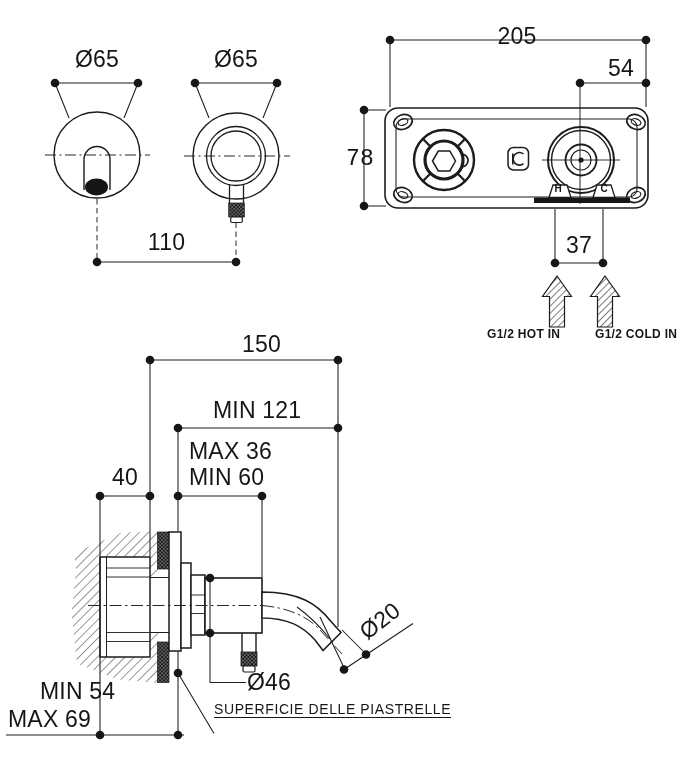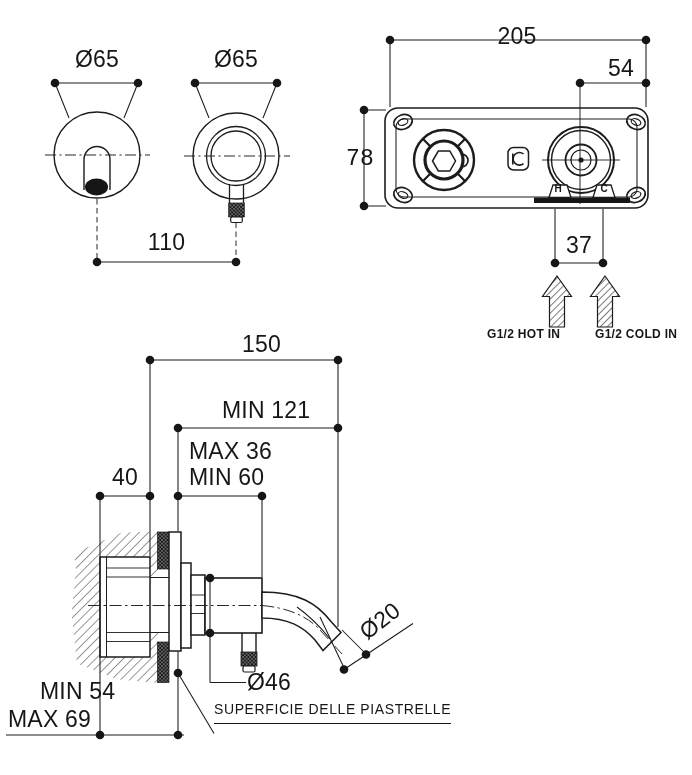--- a/index.html
+++ b/index.html
@@ -5,21 +5,21 @@
   html,body{margin:0;padding:0;background:#fff;}
   .stage{position:relative;width:692px;height:775px;background:#fff;overflow:hidden;
          font-family:"Liberation Sans","DejaVu Sans",sans-serif;color:#161616;}
   .stage svg{position:absolute;left:0;top:0;}
   .lbl{position:absolute;color:#161616;white-space:nowrap;line-height:1.08;}
   .dim{font-size:23px;font-weight:400;letter-spacing:0.2px;}
   .ctr{text-align:center;}
   .small{font-size:12px;font-weight:700;letter-spacing:0.3px;}
   .mark{font-size:10px;font-weight:700;text-align:center;width:14px;}
   .note{font-size:14px;font-weight:400;letter-spacing:0.6px;border-bottom:1.6px solid #161616;
-        padding-bottom:6px;display:inline-block;text-align:center;}
+        padding-bottom:0;display:inline-block;text-align:center;}
   .rot{transform:translate(-50%,-50%) rotate(-38deg);transform-origin:center center;}
 </style>
 </head>
 <body>
 
 <div class="stage">
 
 <svg width="692" height="775" viewBox="0 0 692 775">
   <defs>
     <pattern id="wallHatch" patternUnits="userSpaceOnUse" width="6.5" height="6.5" patternTransform="rotate(-45)">
@@ -233,21 +233,21 @@
 <div class="lbl dim ctr" style="left:481px;top:24px;width:72px;">205</div>
 <div class="lbl dim ctr" style="left:593px;top:56px;width:56px;">54</div>
 <div class="lbl dim ctr" style="left:334px;top:147px;width:52px;font-family:Liberation Mono, monospace;">78</div>
 <div class="lbl dim ctr" style="left:551px;top:233px;width:56px;">37</div>
 <div class="lbl mark" style="left:551px;top:184px;">H</div>
 <div class="lbl mark" style="left:597px;top:184px;">C</div>
 <div class="lbl small" style="left:487px;top:328px;">G1/2 HOT IN</div>
 <div class="lbl small" style="left:595px;top:328px;">G1/2 COLD IN</div>
 
 <div class="lbl dim ctr" style="left:207px;top:332px;width:74px;text-align:right;">150</div>
-<div class="lbl dim" style="left:222px;top:398px;">MIN 121</div>
+<div class="lbl dim" style="left:213px;top:398px;">MIN 121</div>
 <div class="lbl dim" style="left:189px;top:439px;">MAX 36</div>
 <div class="lbl dim" style="left:189px;top:465px;">MIN 60</div>
 <div class="lbl dim ctr" style="left:101px;top:465px;width:48px;">40</div>
 <div class="lbl dim" style="left:8px;top:679px;margin-left:32px;">MIN 54</div>
 <div class="lbl dim" style="left:8px;top:707px;">MAX 69</div>
 <div class="lbl dim" style="left:247px;top:670px;">Ø46</div>
 <div class="lbl dim rot" style="left:380px;top:621px;">Ø20</div>
 <div class="lbl" style="left:214px;top:700px;"><span class="note">SUPERFICIE DELLE PIASTRELLE</span></div>
 
 </div>

